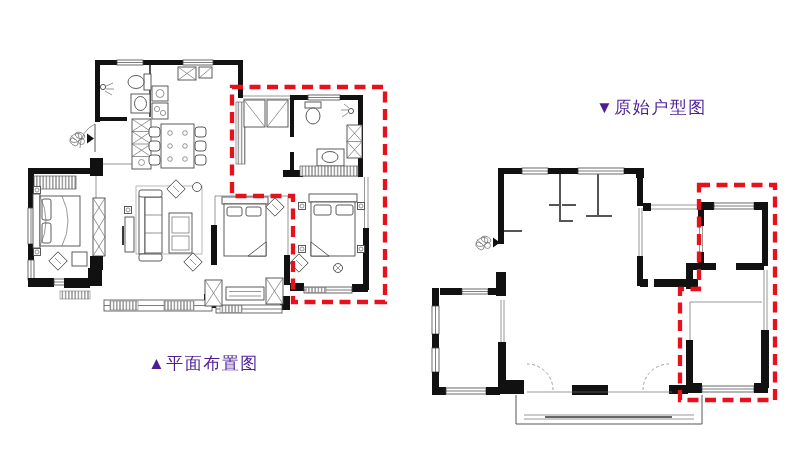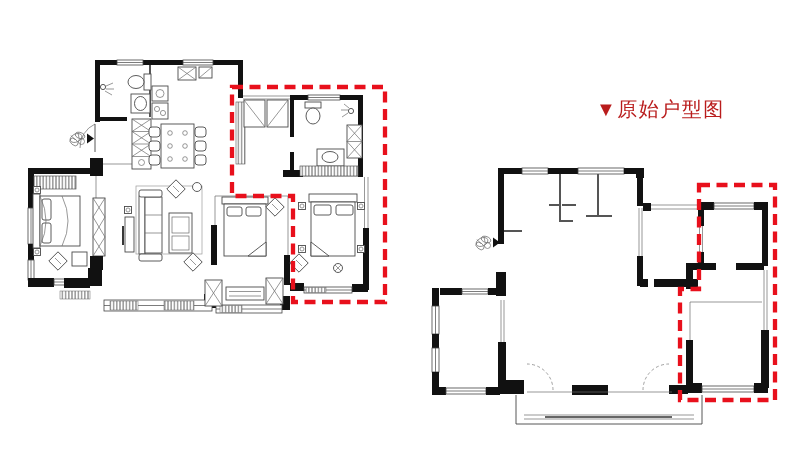--- a/index.html
+++ b/index.html
@@ -10,21 +10,21 @@
   .wall{fill:var(--wall);stroke:none;}
   .gwall{fill:#555;}
   .ln{stroke:var(--line);stroke-width:.9;fill:none;}
   .thin{stroke:#6b6b6b;stroke-width:.7;fill:none;}
   .furn{stroke:#4a4a4a;stroke-width:.9;fill:#fff;}
   .rug{stroke:#9a9a9a;stroke-width:.7;fill:none;}
   .win rect{fill:#fff;stroke:#444;stroke-width:.8;}
   .win line{stroke:#444;stroke-width:.7;}
   .red{stroke:var(--red);stroke-width:4.3;fill:none;stroke-dasharray:11 6.5;}
   .dash{stroke:#777;stroke-width:.7;fill:none;stroke-dasharray:3 2.4;}
-  .label{position:absolute;font-size:20px;letter-spacing:1.5px;color:#b91c1c;white-space:nowrap;}
+  .label{position:absolute;font-size:17px;letter-spacing:1.5px;color:#4c1d95;white-space:nowrap;}
 </style>
 </head>
 <body>
 
 <div id="stage">
 
 <svg width="800" height="449" viewBox="0 0 800 449">
 <defs>
   <pattern id="hv" width="3.2" height="7" patternUnits="userSpaceOnUse">
     <rect width="3.2" height="7" fill="#fff"></rect>
@@ -390,15 +390,16 @@
       <line class="thin" x1="527" y1="392" x2="672" y2="392"></line>
     </g>
   </g>
 
   <use href="#plantIcon" x="474" y="234"></use>
 
   <path class="red" d="M699,185 H775 V400 H680 V289 H699 Z"></path>
 </g>
 </svg>
 
+<div class="label" style="left:148px;top:352px;">▲平面布置图</div>
 <div class="label" style="left:596px;top:96px;">▼原始户型图</div>
 
 </div>
 
 </body></html>

